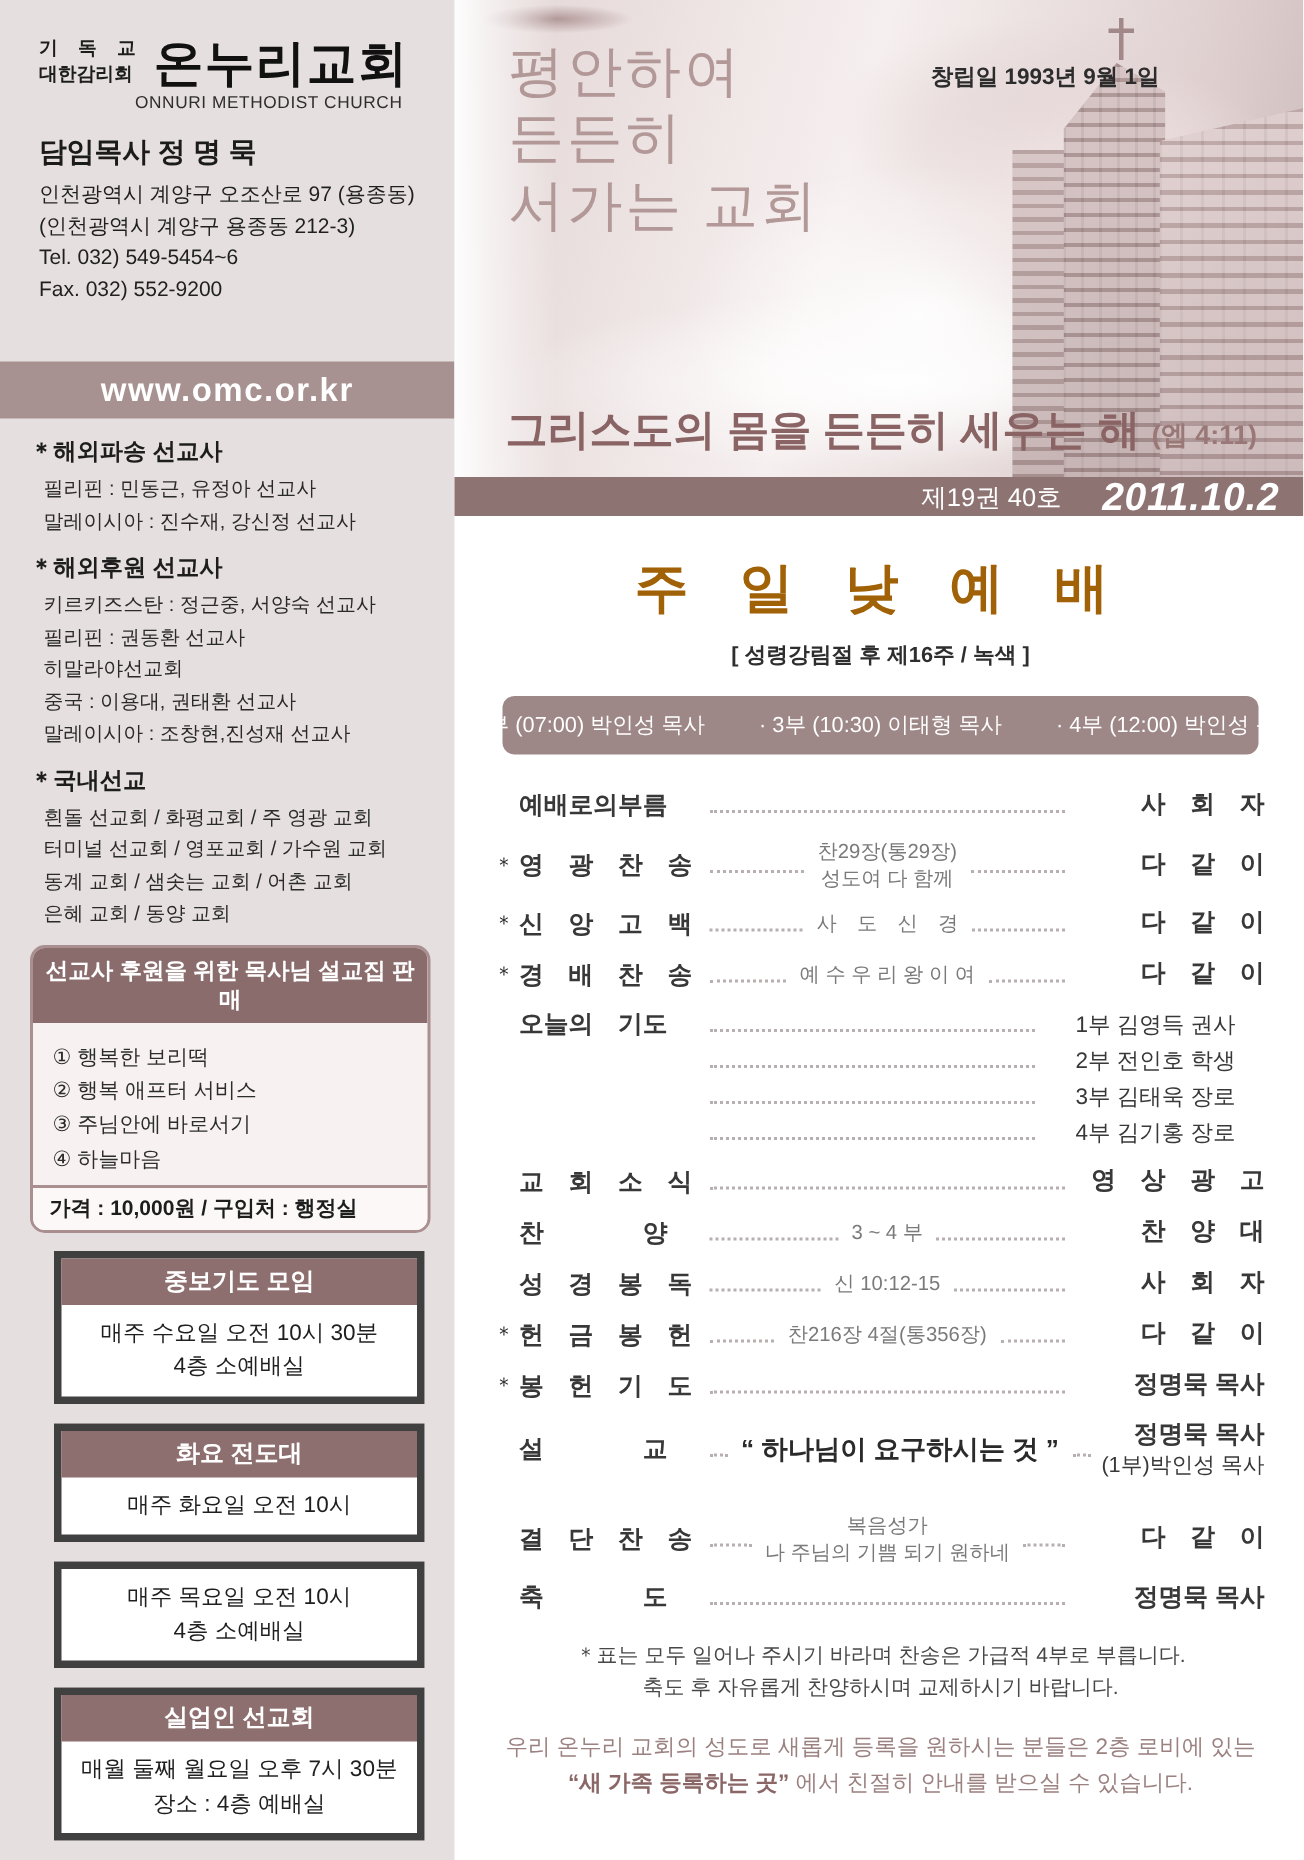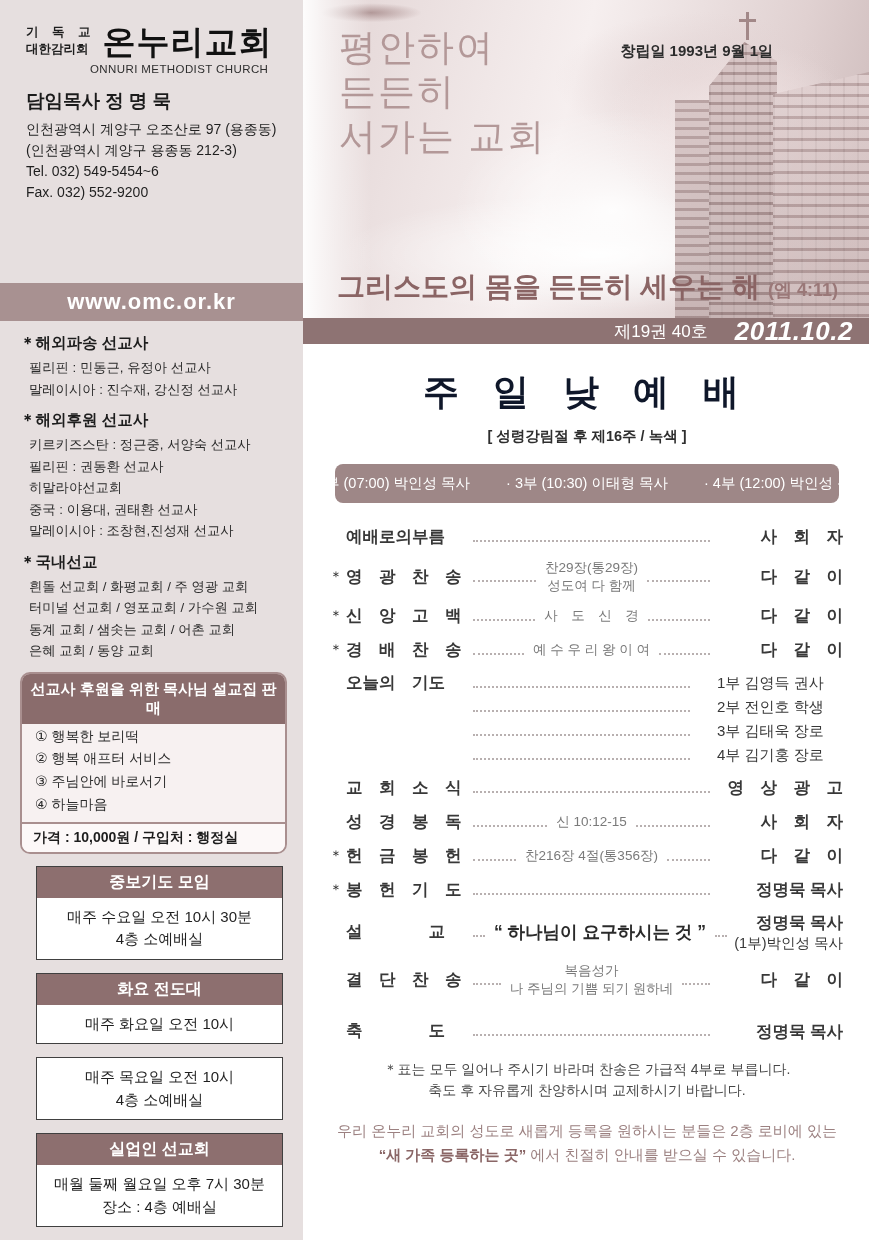--- a/index.html
+++ b/index.html
@@ -17,24 +17,24 @@
   .pastor{font-size:18.5px;font-weight:800;color:#1b1b1b;margin-bottom:6px;}
   .addr{font-size:14px;color:#1f1f1f;line-height:1.5;}
   .web-bar{height:38px;background:#a89191;color:#fff;font-size:22px;font-weight:800;display:flex;align-items:center;justify-content:center;letter-spacing:1px;flex-shrink:0;}
   .sb-body{flex:1;padding:12px 14px 0 20px;box-sizing:border-box;}
   .m-group{margin-bottom:10px;}
   .m-head{font-size:15.5px;font-weight:800;color:#1d1d1d;margin-bottom:3px;}
   .m-items{font-size:13.3px;color:#2a2a2a;line-height:1.62;padding-left:9px;}
   
   .book-box{border:2px solid #a98f8f;border-radius:10px;overflow:hidden;background:#f7f1f1;margin:10px 2px 12px 0;}
   .book-title{background:#8a6c6c;color:#fff;font-size:15px;font-weight:800;text-align:center;padding:6px 2px;}
-  .book-items{padding:1px 6px 6px 13px;font-size:14px;color:#2c2c2c;line-height:1.62;}
+  .book-items{padding:11px 6px 6px 13px;font-size:14px;color:#2c2c2c;line-height:1.62;}
   .book-price{border-top:2px solid #a98f8f;background:#fcf8f8;font-size:14px;font-weight:800;color:#1d1d1d;padding:5px 0 5px 11px;}
   
-  .info-box{border:1px solid #404040;background:#fff;margin:0 6px 13px 16px;}
+  .info-box{border:5px solid #404040;background:#fff;margin:0 6px 13px 16px;}
   .ib-title{background:#8d6f6f;color:#fff;text-align:center;font-size:16px;font-weight:800;padding:5px 0;}
   .ib-body{padding:8px 2px;text-align:center;font-size:15px;color:#1f1f1f;line-height:1.5;}
 
   
   .main{flex:1;display:flex;flex-direction:column;min-width:0;}
   .hero{height:318px;position:relative;overflow:hidden;flex-shrink:0;
     background:
       linear-gradient(90deg, rgba(255,255,255,.95), rgba(255,255,255,0) 12%),
       radial-gradient(closest-side at 52% 80%, rgba(255,255,255,.97), rgba(255,255,255,0) 95%),
       radial-gradient(closest-side at 12% 4%, rgba(160,130,130,.75), rgba(160,130,130,0) 75%),
@@ -65,21 +65,21 @@
   .cross-h{position:absolute;right:113px;top:19px;width:17px;height:3px;background:#977b7b;}
   .founded{position:absolute;top:42px;right:96px;font-size:15px;font-weight:800;color:#2c2c2c;}
   .hero-slogan{position:absolute;left:36px;top:26px;font-size:37px;color:#b39898;line-height:1.2;letter-spacing:2px;}
   .year-motto{position:absolute;left:34px;bottom:12px;font-size:28px;font-weight:800;color:#8a6464;white-space:nowrap;}
   .year-motto .verse{font-size:18px;font-weight:800;color:#9a7878;}
   .date-bar{height:26px;background:#8e7373;color:#fff;display:flex;align-items:center;justify-content:flex-end;padding-right:16px;gap:27px;flex-shrink:0;}
   .date-bar .issue{font-size:17px;}
   .date-bar .date{font-size:26px;font-weight:800;font-style:italic;letter-spacing:.5px;}
 
   .worship{padding:16px 24px 0 26px;box-sizing:border-box;}
-  .w-title{text-align:center;color:#0f172a;font-size:36px;font-weight:800;letter-spacing:12px;margin:8px 0 10px;}
+  .w-title{text-align:center;color:#a16207;font-size:36px;font-weight:800;letter-spacing:12px;margin:8px 0 10px;}
   .w-sub{text-align:center;font-size:14.5px;font-weight:700;color:#2e2e2e;margin-bottom:18px;}
   .service-bar{background:#9e8787;color:#fff;border-radius:8px;font-size:14.5px;display:flex;justify-content:center;gap:36px;padding:10px 4px;margin:0 6px 20px 6px;white-space:nowrap;}
 
   .rows{padding:2px 2px 0 0;}
   .worship-row{display:flex;align-items:center;margin-bottom:10px;min-height:24px;}
   .worship-row.multi{align-items:flex-start;}
   .rows .worship-row:nth-child(6){margin-top:6px;}
   .rows .worship-row:nth-child(7){margin-top:6px;}
   .rows .worship-row:nth-child(8){margin-top:8px;}
   .rows .worship-row:nth-child(9){margin-top:10px;}
@@ -296,20 +296,30 @@
           <div class="worship-row">
             <span class="star"></span>
             <div class="w-label">교　회　소　식</div>
             <div class="w-mid">
               <div class="dots"></div>
             </div>
             <div class="w-right"><span>영　상　광　고</span></div>
           </div>
           <div class="worship-row">
             <span class="star"></span>
+            <div class="w-label">찬　　　　양</div>
+            <div class="w-mid">
+              <div class="dots"></div>
+              <div class="w-center">3 ~ 4 부</div>
+              <div class="dots"></div>
+            </div>
+            <div class="w-right"><span>찬　양　대</span></div>
+          </div>
+          <div class="worship-row">
+            <span class="star"></span>
             <div class="w-label">성　경　봉　독</div>
             <div class="w-mid">
               <div class="dots"></div>
               <div class="w-center">신 10:12-15</div>
               <div class="dots"></div>
             </div>
             <div class="w-right"><span>사　회　자</span></div>
           </div>
           <div class="worship-row">
             <span class="star">＊</span>

